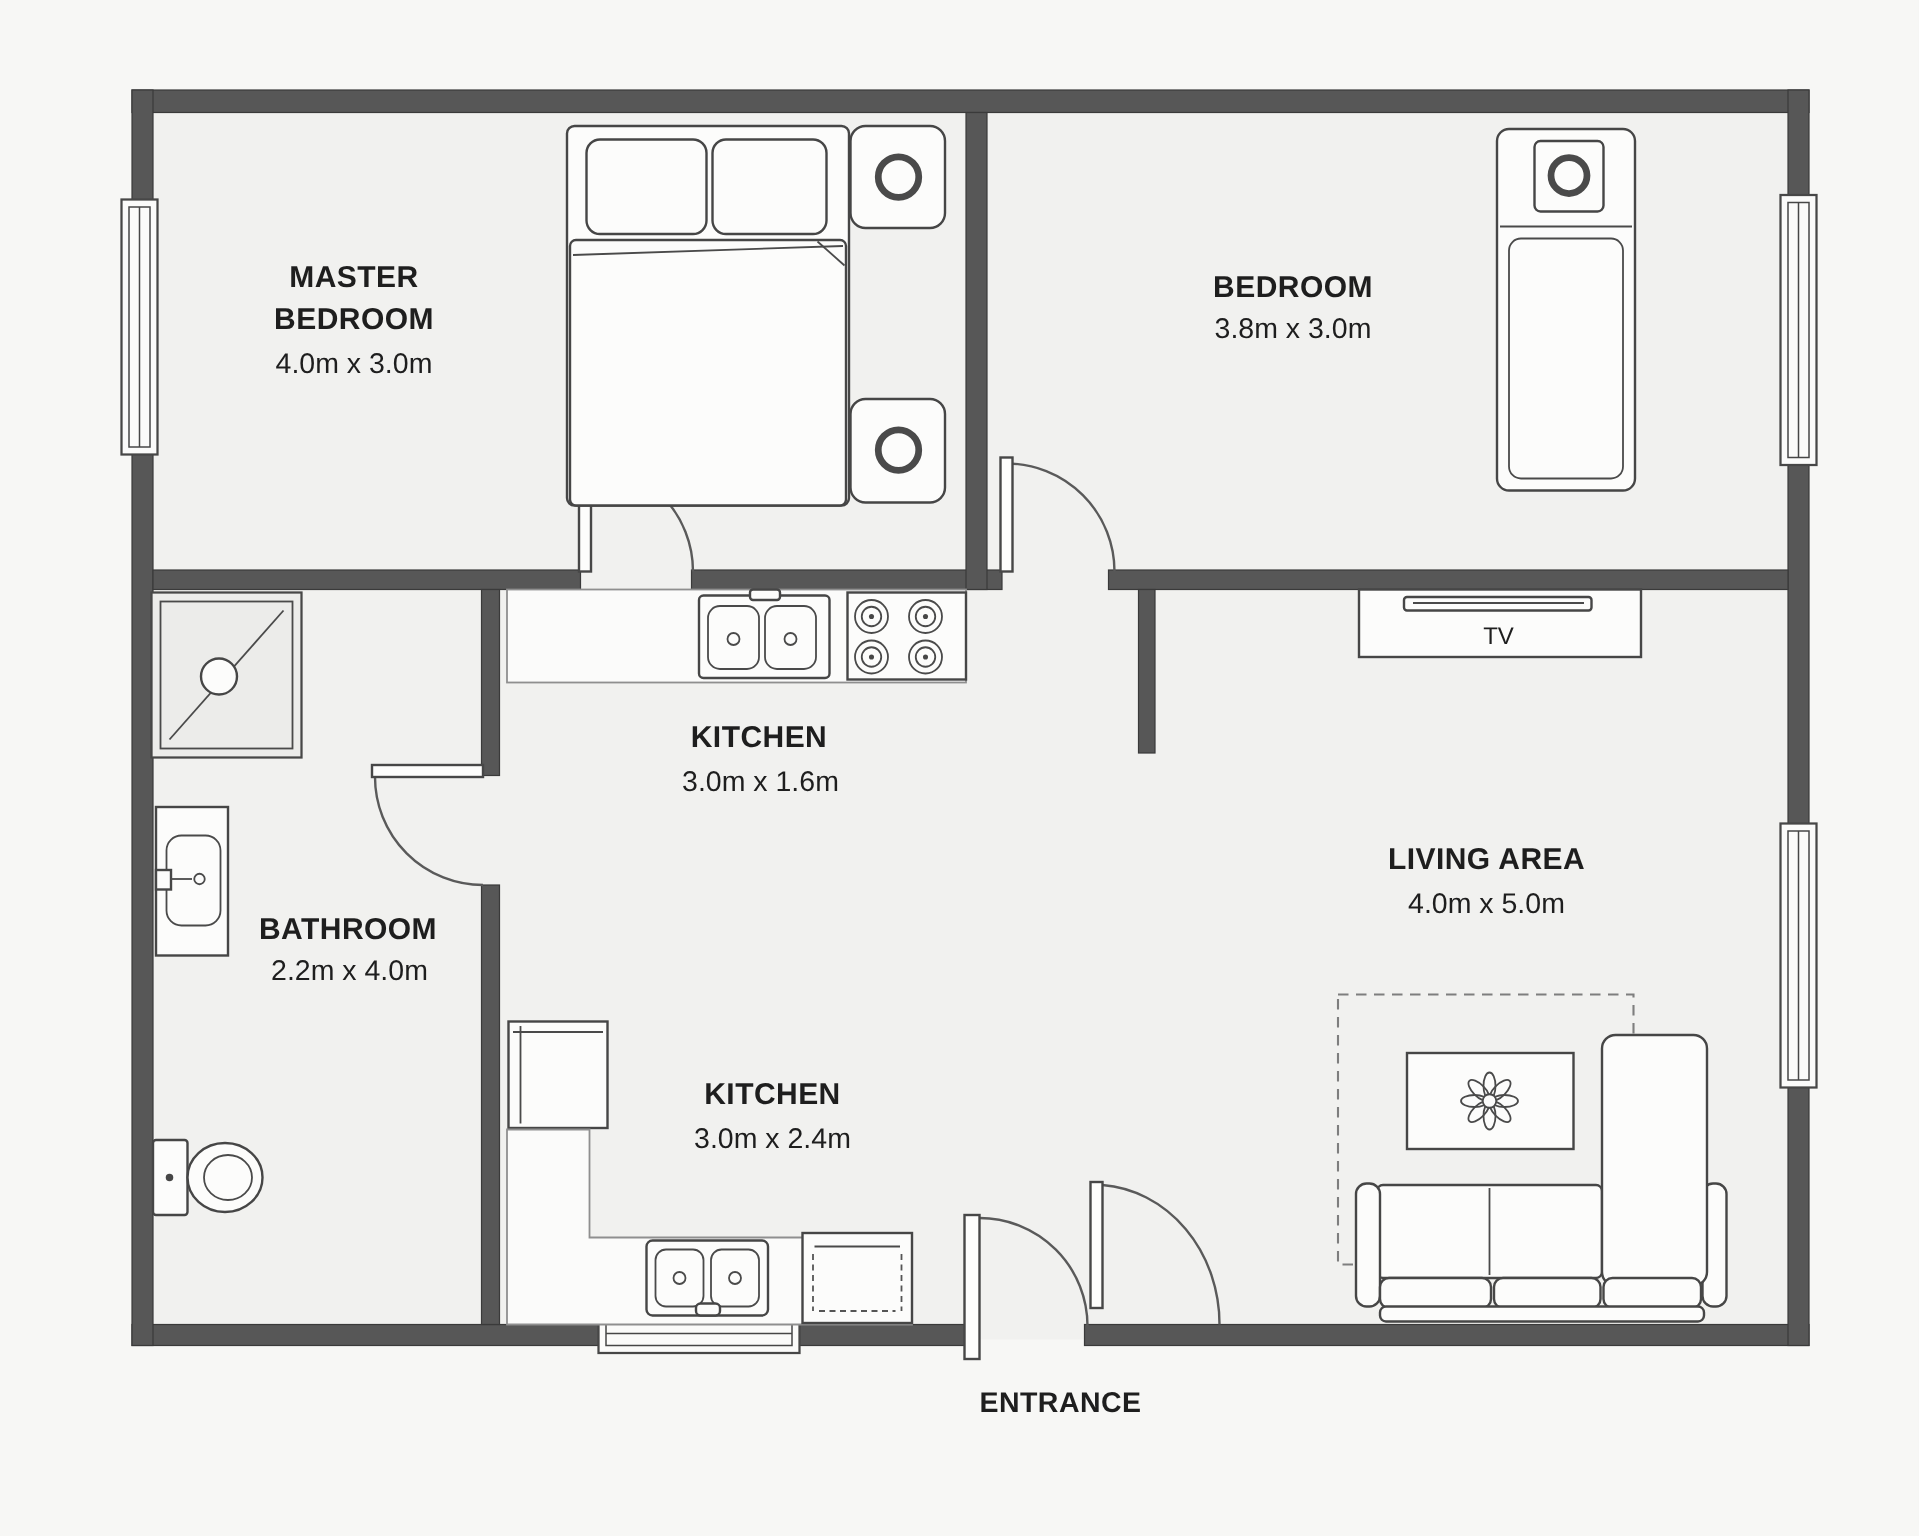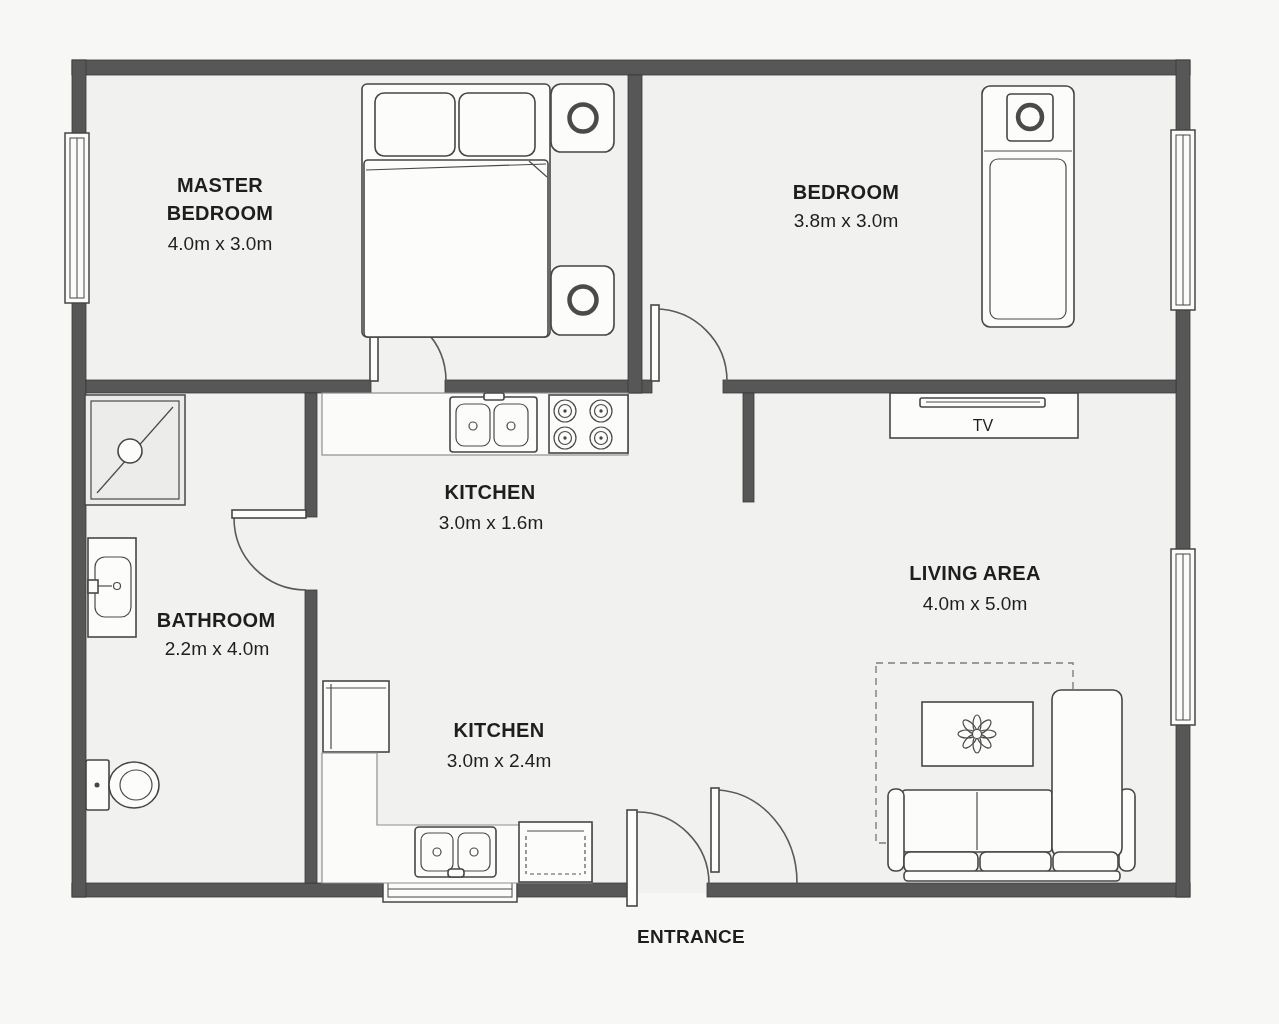--- a/index.html
+++ b/index.html
@@ -1,16 +1,16 @@
 <!DOCTYPE html>
 <html style="--wall: #575757; --floor: #f1f1ef; --outside: #f7f7f5; --line: #464646;"><head>
 <meta charset="utf-8">
 <style>
   html,body{margin:0;padding:0;background:var(--outside,#f7f7f5);}
-  .stage{width:1078px;height:1024px;position:relative;}
+  .stage{width:1078px;height:1024px;position:relative;padding-left:16px;}
   svg{display:block;}
   .floor{fill:var(--floor,#f1f1ef);}
   .wall{fill:var(--wall,#575757);stroke:#3a3a3a;stroke-width:.8;}
   .win{fill:#fbfbfa;stroke:#474747;stroke-width:1.5;}
   .win-in{fill:none;stroke:#474747;stroke-width:1;}
   .leaf{fill:#fdfdfc;stroke:#474747;stroke-width:1.6;}
   .arc{fill:none;stroke:#5a5a5a;stroke-width:1.6;}
   .furn{fill:#fcfcfb;stroke:#464646;stroke-width:1.6;}
   .thin{fill:none;stroke:#4a4a4a;stroke-width:1.2;}
   .counter{fill:#fbfbfa;stroke:#8f8f8f;stroke-width:1.2;}

